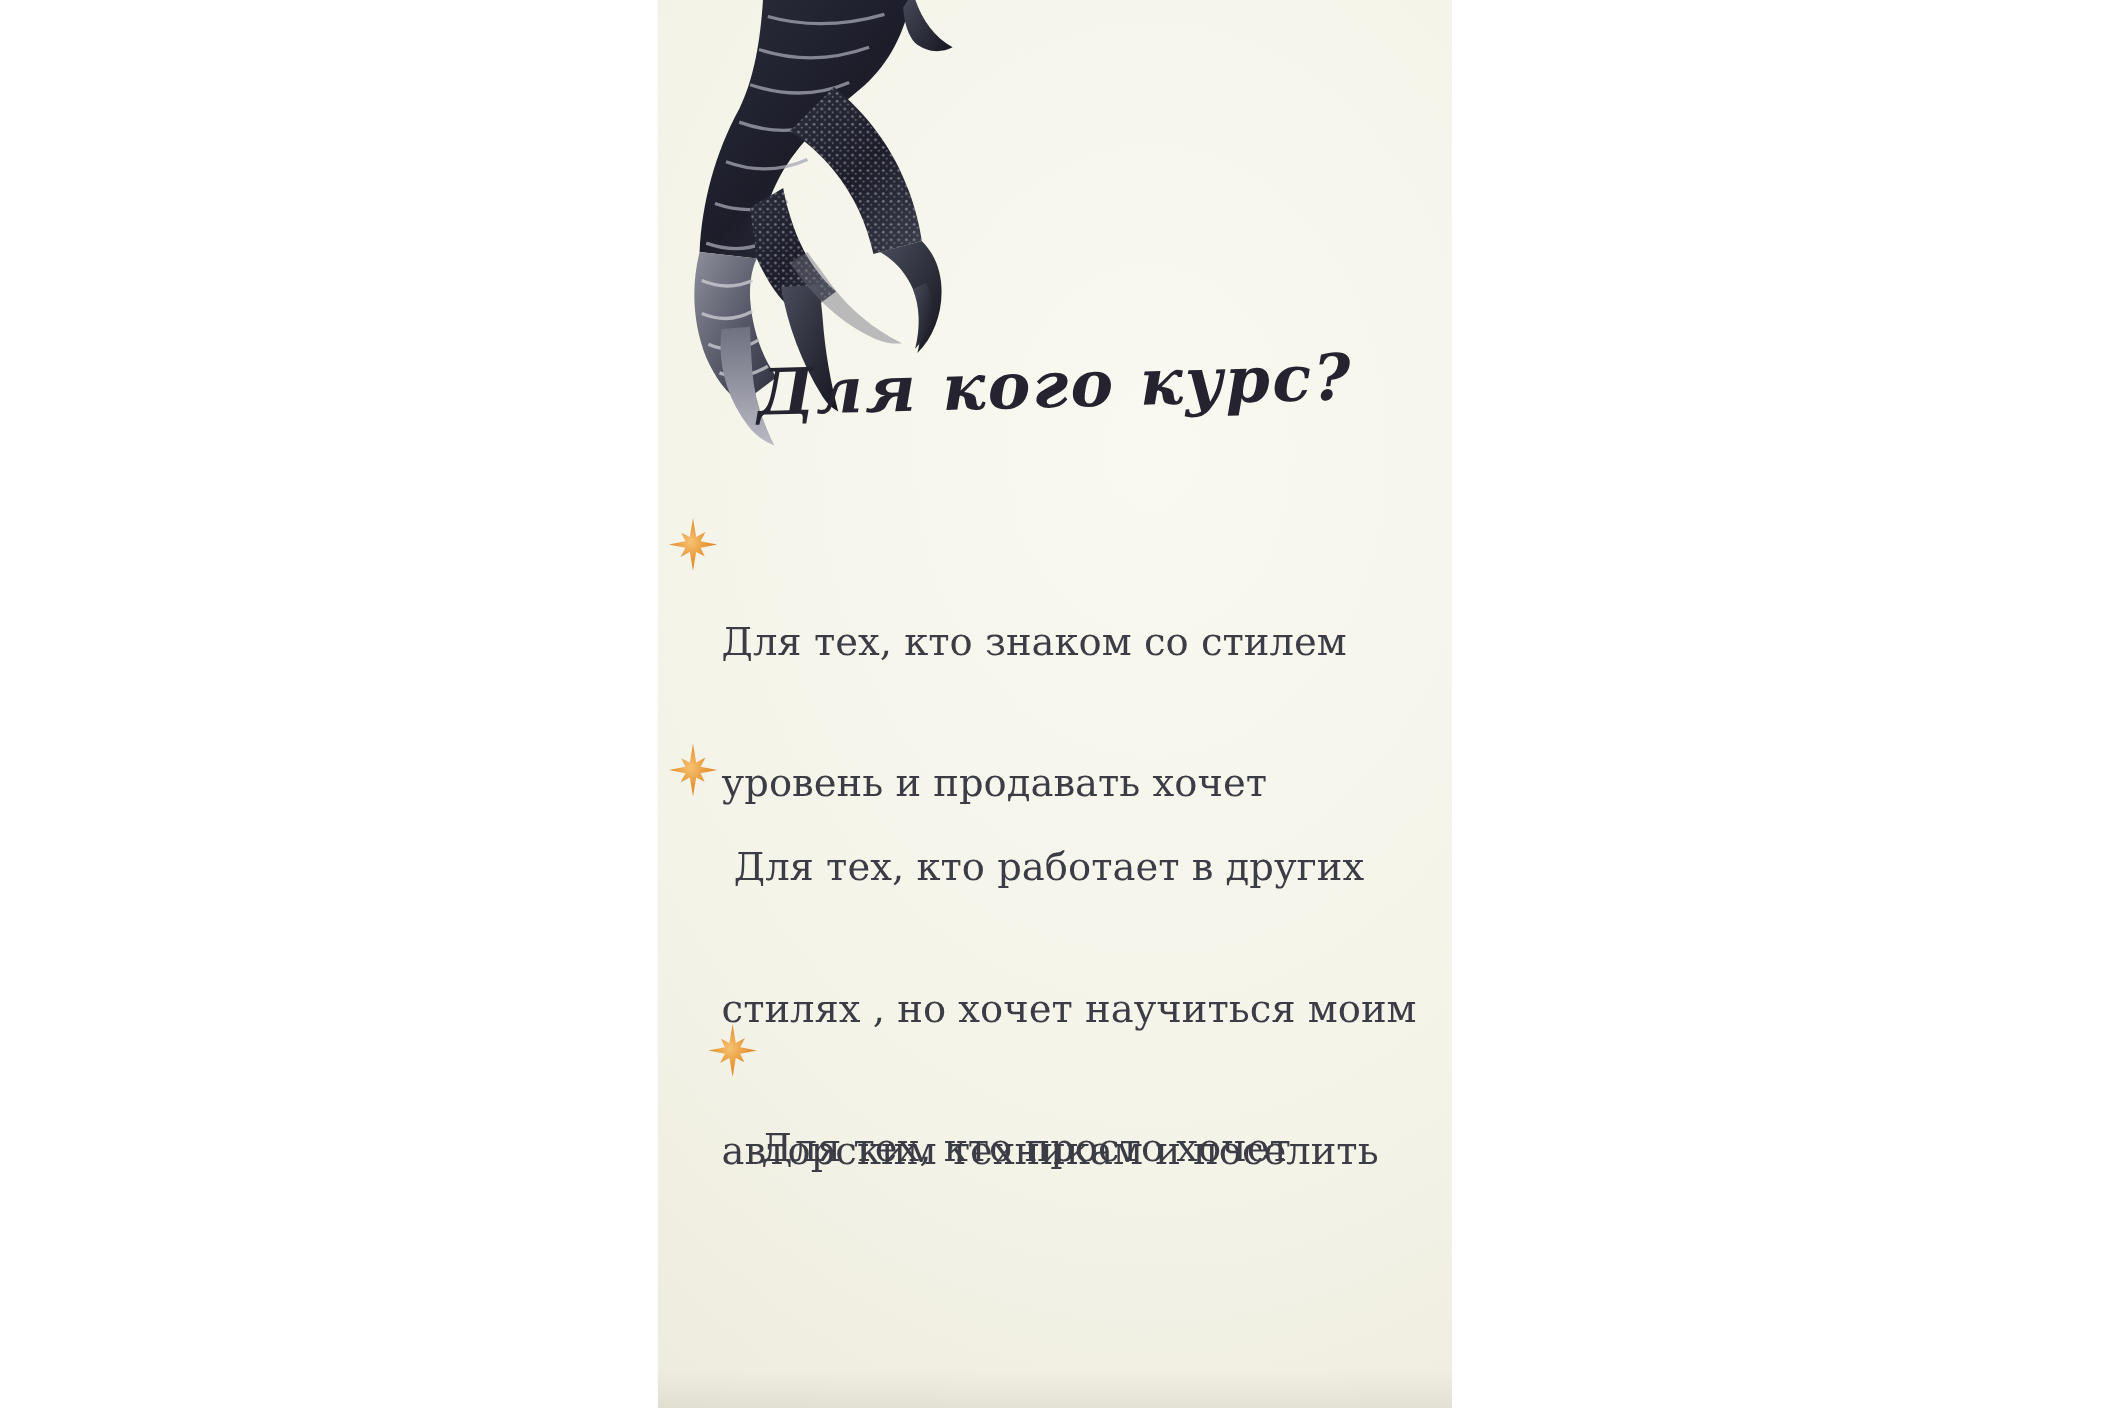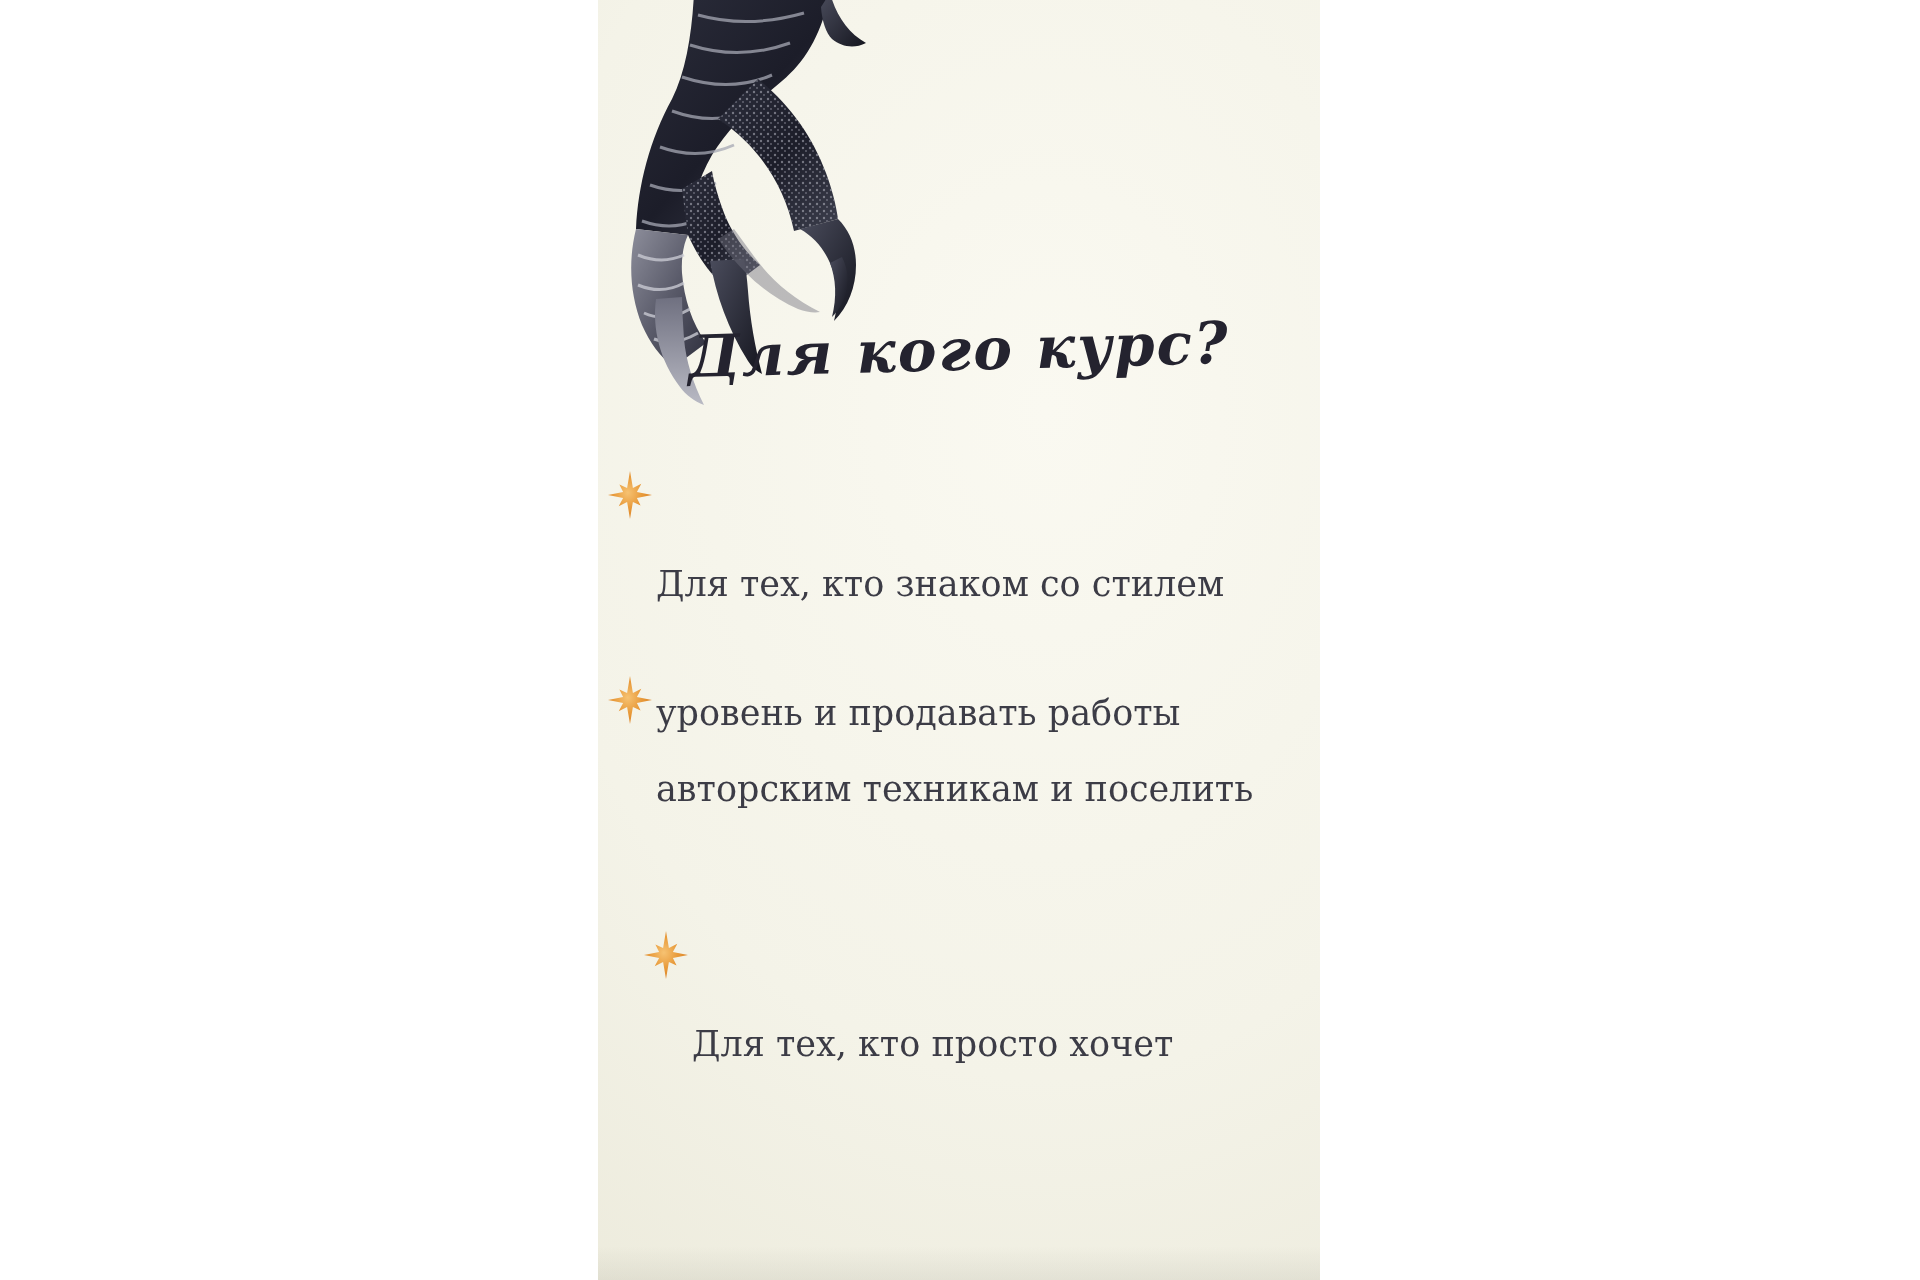--- a/index.html
+++ b/index.html
@@ -161,29 +161,31 @@
           <radialGradient id="starG1" cx="0.45" cy="0.45" r="0.65">
             <stop offset="0" stop-color="#f6c272"></stop>
             <stop offset="0.5" stop-color="#e89a3a"></stop>
             <stop offset="1" stop-color="#d67a1e"></stop>
           </radialGradient>
         </defs>
         <polygon fill="url(#starG1)" points="24,0 26.9,17.1 35.3,12.7 30.9,21.1 46,24 30.9,26.9 34.6,34.6 26.9,30.9 24,48 21.1,30.9 12.7,35.3 17.1,26.9 2,24 17.1,21.1 13.4,13.4 21.1,17.1"></polygon>
       </svg>
       <div class="bullet-text">
         <div>Для тех, кто знаком со стилем</div>
-        <div>уровень и продавать работы</div>
+        <div>уровень и продавать хочет</div>
       </div>
     </div>
 
     <div class="bullet-row" id="row-2">
       <svg class="star" viewBox="0 0 48 48" aria-hidden="true">
         <polygon fill="url(#starG1)" points="24,0 26.9,17.1 35.3,12.7 30.9,21.1 46,24 30.9,26.9 34.6,34.6 26.9,30.9 24,48 21.1,30.9 12.7,35.3 17.1,26.9 2,24 17.1,21.1 13.4,13.4 21.1,17.1"></polygon>
       </svg>
       <div class="bullet-text">
+        <div> Для тех, кто работает в других</div>
+        <div>стилях , но хочет научиться моим</div>
         <div>авторским техникам и поселить</div>
       </div>
     </div>
 
     <div class="bullet-row" id="row-3">
       <svg class="star" viewBox="0 0 48 48" aria-hidden="true">
         <polygon fill="url(#starG1)" points="24,0 26.9,17.1 35.3,12.7 30.9,21.1 46,24 30.9,26.9 34.6,34.6 26.9,30.9 24,48 21.1,30.9 12.7,35.3 17.1,26.9 2,24 17.1,21.1 13.4,13.4 21.1,17.1"></polygon>
       </svg>
       <div class="bullet-text">
         <div>Для тех, кто просто хочет</div>

